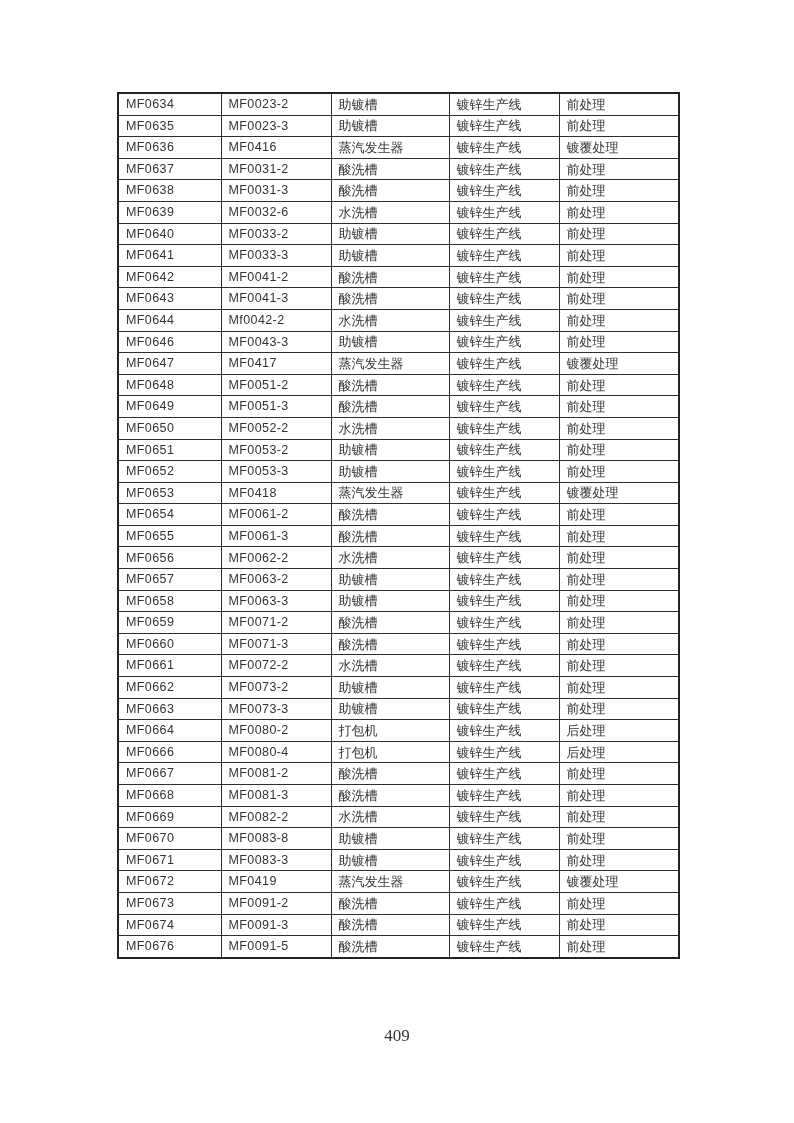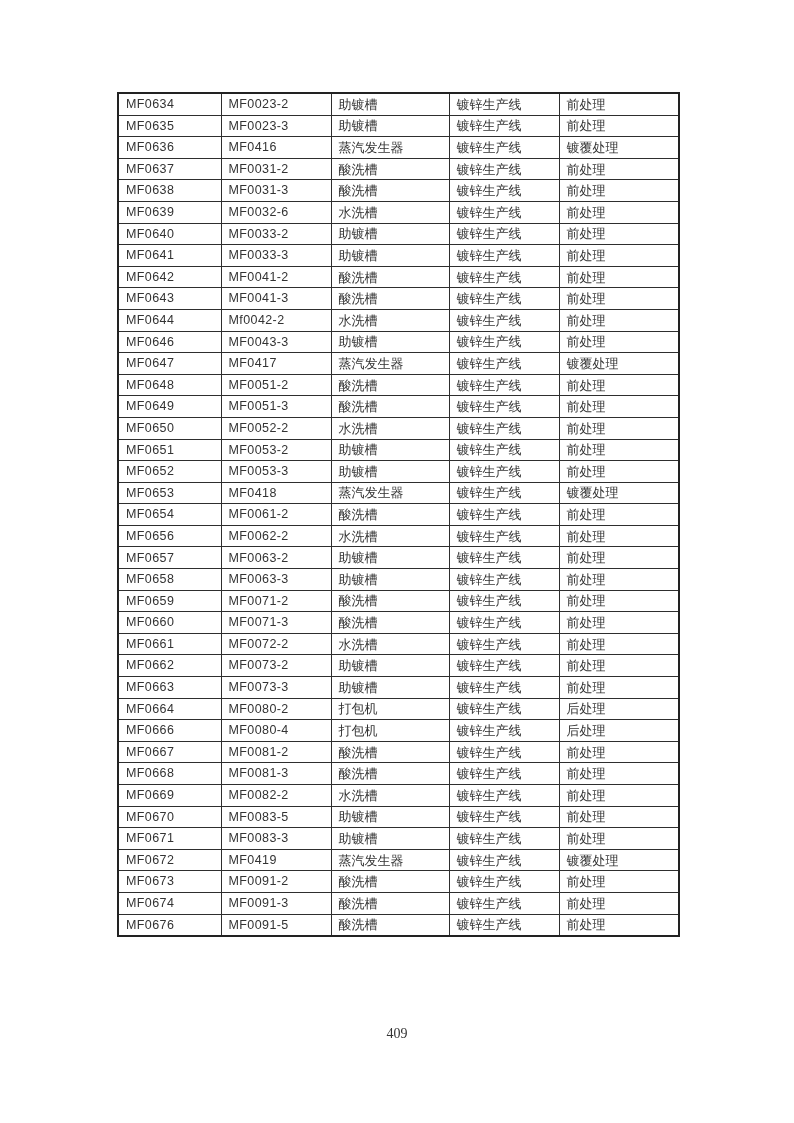--- a/index.html
+++ b/index.html
@@ -40,21 +40,21 @@
     font-size: 12.5px;
     letter-spacing: 0.4px;
   }
   .page-number {
     position: absolute;
     top: 1026px;
     left: 0;
     width: 794px;
     text-align: center;
     font-family: "Liberation Serif", serif;
-    font-size: 14px;
+    font-size: 17px;
     color: #333333;
   }
 </style>
 </head>
 <body>
 
 <div class="page">
   <table class="equip">
     <colgroup>
       <col style="width:103px">
@@ -198,20 +198,27 @@
           <td>镀覆处理</td>
         </tr>
         <tr>
           <td class="latin">MF0654</td>
           <td class="latin">MF0061-2</td>
           <td>酸洗槽</td>
           <td>镀锌生产线</td>
           <td>前处理</td>
         </tr>
         <tr>
+          <td class="latin">MF0655</td>
+          <td class="latin">MF0061-3</td>
+          <td>酸洗槽</td>
+          <td>镀锌生产线</td>
+          <td>前处理</td>
+        </tr>
+        <tr>
           <td class="latin">MF0656</td>
           <td class="latin">MF0062-2</td>
           <td>水洗槽</td>
           <td>镀锌生产线</td>
           <td>前处理</td>
         </tr>
         <tr>
           <td class="latin">MF0657</td>
           <td class="latin">MF0063-2</td>
           <td>助镀槽</td>
@@ -290,21 +297,21 @@
         </tr>
         <tr>
           <td class="latin">MF0669</td>
           <td class="latin">MF0082-2</td>
           <td>水洗槽</td>
           <td>镀锌生产线</td>
           <td>前处理</td>
         </tr>
         <tr>
           <td class="latin">MF0670</td>
-          <td class="latin">MF0083-5</td>
+          <td class="latin">MF0083-8</td>
           <td>助镀槽</td>
           <td>镀锌生产线</td>
           <td>前处理</td>
         </tr>
         <tr>
           <td class="latin">MF0671</td>
           <td class="latin">MF0083-3</td>
           <td>助镀槽</td>
           <td>镀锌生产线</td>
           <td>前处理</td>

